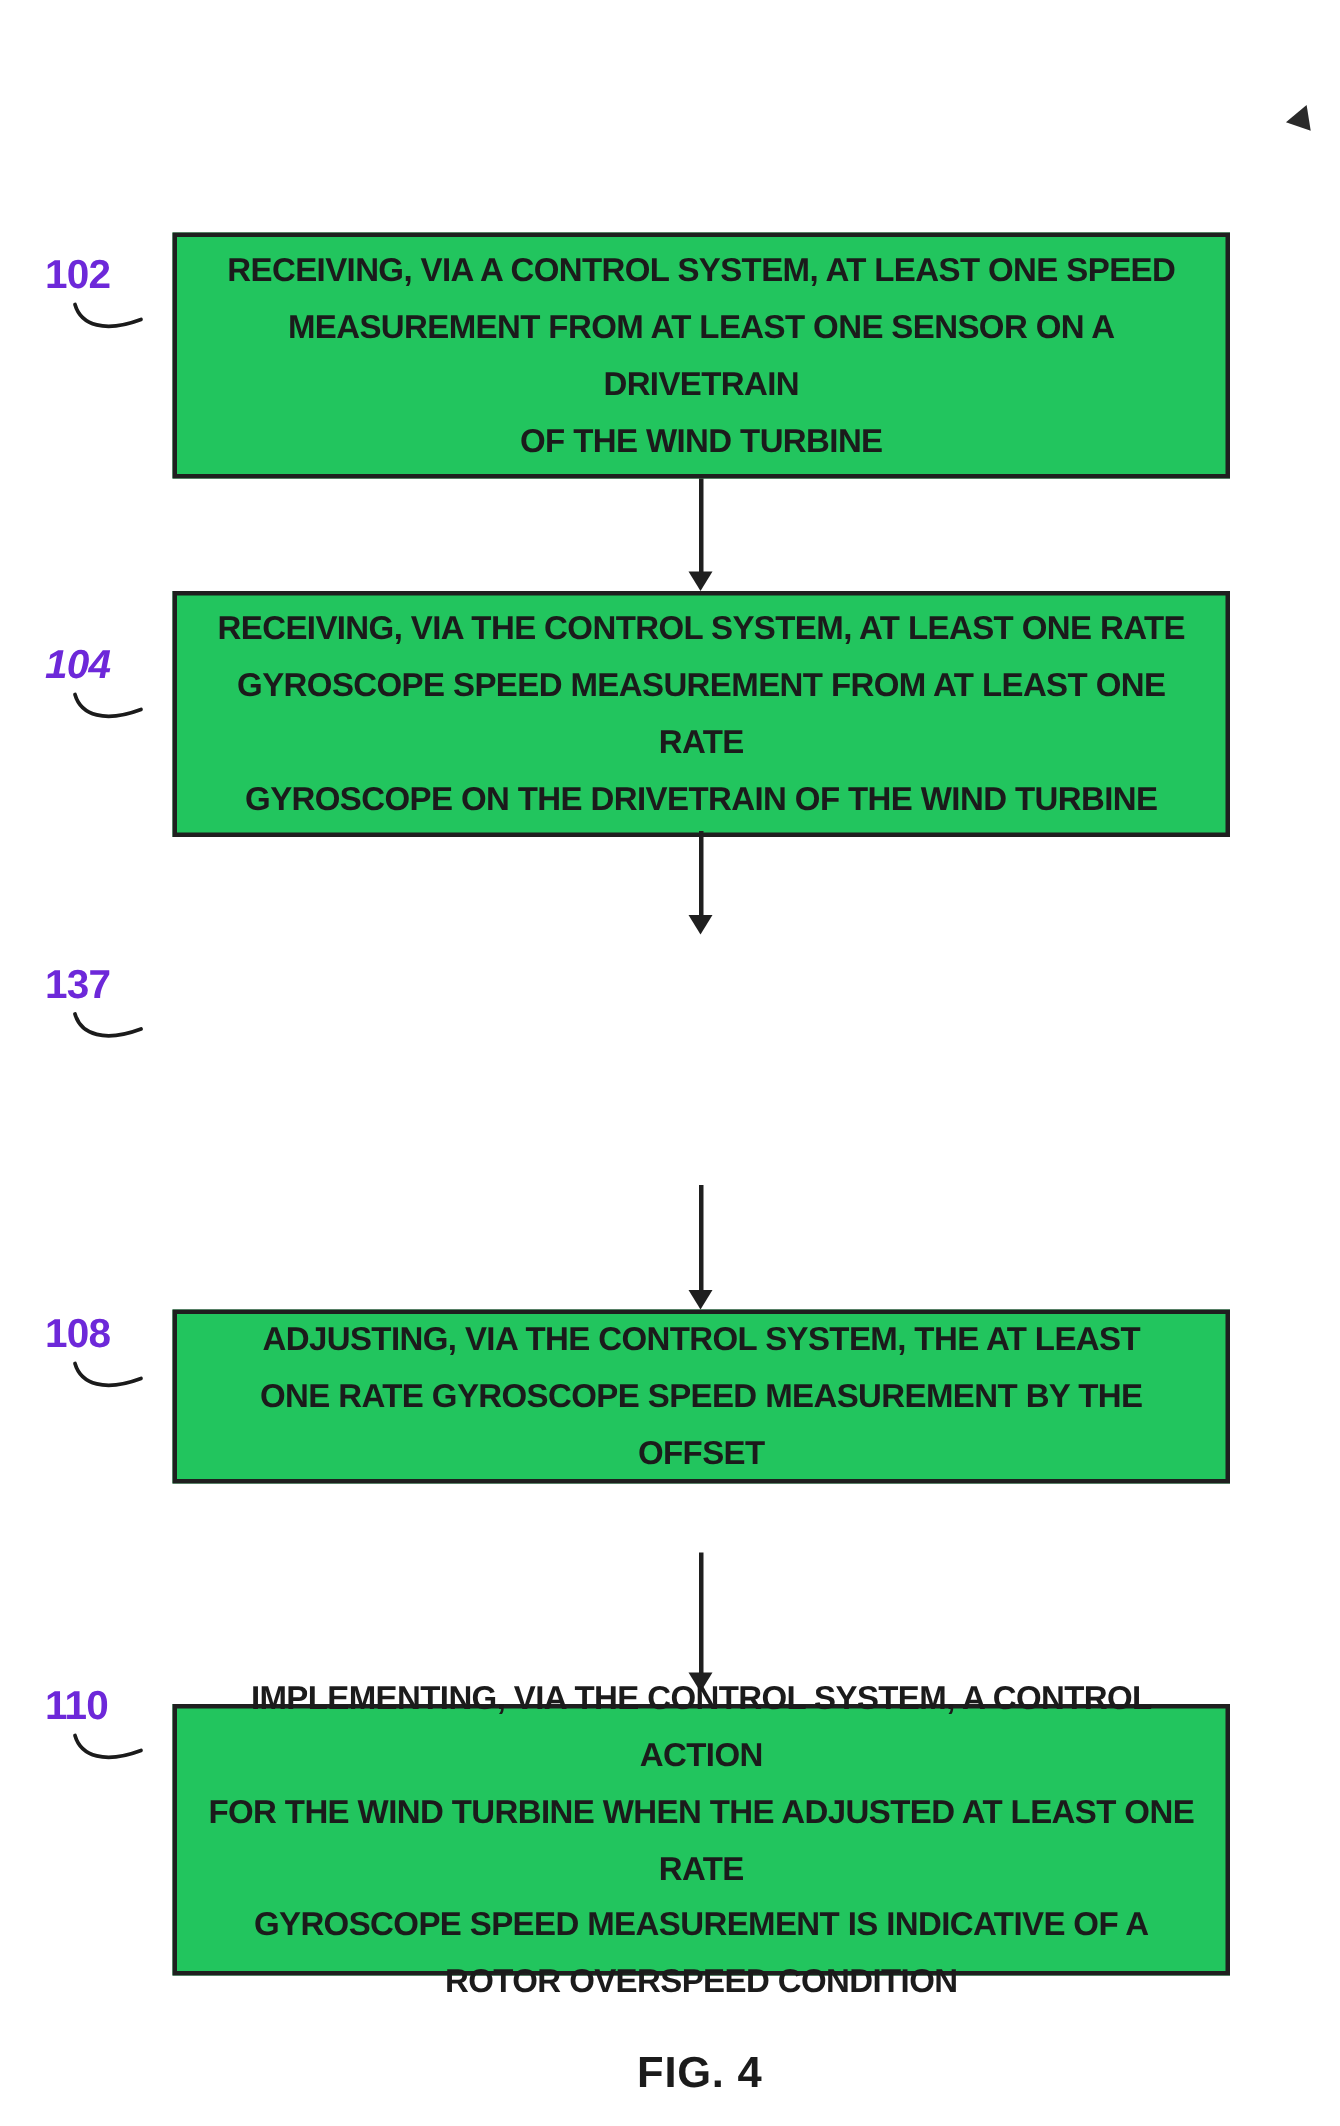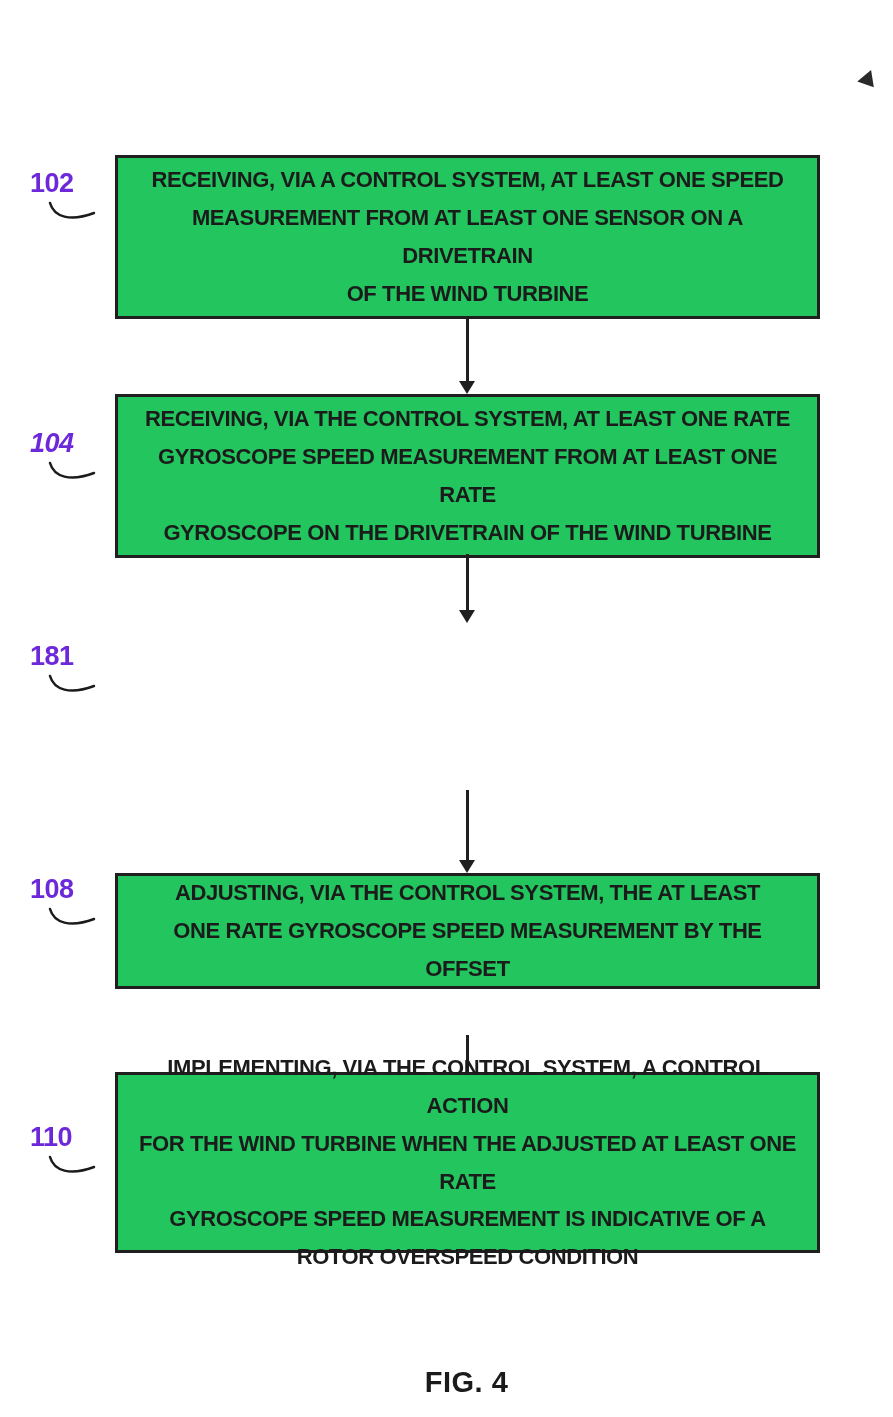--- a/index.html
+++ b/index.html
@@ -139,21 +139,21 @@
   </div>
   <div class="process-box" style="top:394px; height:164px;">
     <span class="box-text">RECEIVING, VIA THE CONTROL SYSTEM, AT LEAST ONE RATE
 GYROSCOPE SPEED MEASUREMENT FROM AT LEAST ONE RATE
 GYROSCOPE ON THE DRIVETRAIN OF THE WIND TURBINE</span>
   </div>
 
   <div class="flow-arrow" style="top:554px; height:69px;"></div>
 
   <div class="ref-label" style="top:641px;">
-    <span class="ref-number">181</span>
+    <span class="ref-number">137</span>
     <svg class="leader-curve" width="48" height="22" viewBox="0 0 48 22">
       <path d="M2,2 C6,16 22,21 46,12" stroke="#1b1b1b" stroke-width="2.5" fill="none" stroke-linecap="round"></path>
     </svg>
   </div>
 
   <div class="flow-arrow" style="top:790px; height:83px;"></div>
 
   <div class="ref-label" style="top:874px;">
     <span class="ref-number">108</span>
     <svg class="leader-curve" width="48" height="22" viewBox="0 0 48 22">
@@ -166,21 +166,21 @@
   </div>
 
   <div class="flow-arrow" style="top:1035px; height:93px;"></div>
 
   <div class="ref-label" style="top:1122px;">
     <span class="ref-number">110</span>
     <svg class="leader-curve" width="48" height="22" viewBox="0 0 48 22">
       <path d="M2,2 C6,16 22,21 46,12" stroke="#1b1b1b" stroke-width="2.5" fill="none" stroke-linecap="round"></path>
     </svg>
   </div>
-  <div class="process-box" style="top:1072px; height:181px;">
+  <div class="process-box" style="top:1136px; height:181px;">
     <span class="box-text">IMPLEMENTING, VIA THE CONTROL SYSTEM, A CONTROL ACTION
 FOR THE WIND TURBINE WHEN THE ADJUSTED AT LEAST ONE RATE
 GYROSCOPE SPEED MEASUREMENT IS INDICATIVE OF A
 ROTOR OVERSPEED CONDITION</span>
   </div>
 
   <div class="fig-caption">FIG. 4</div>
 
 </div>
 

